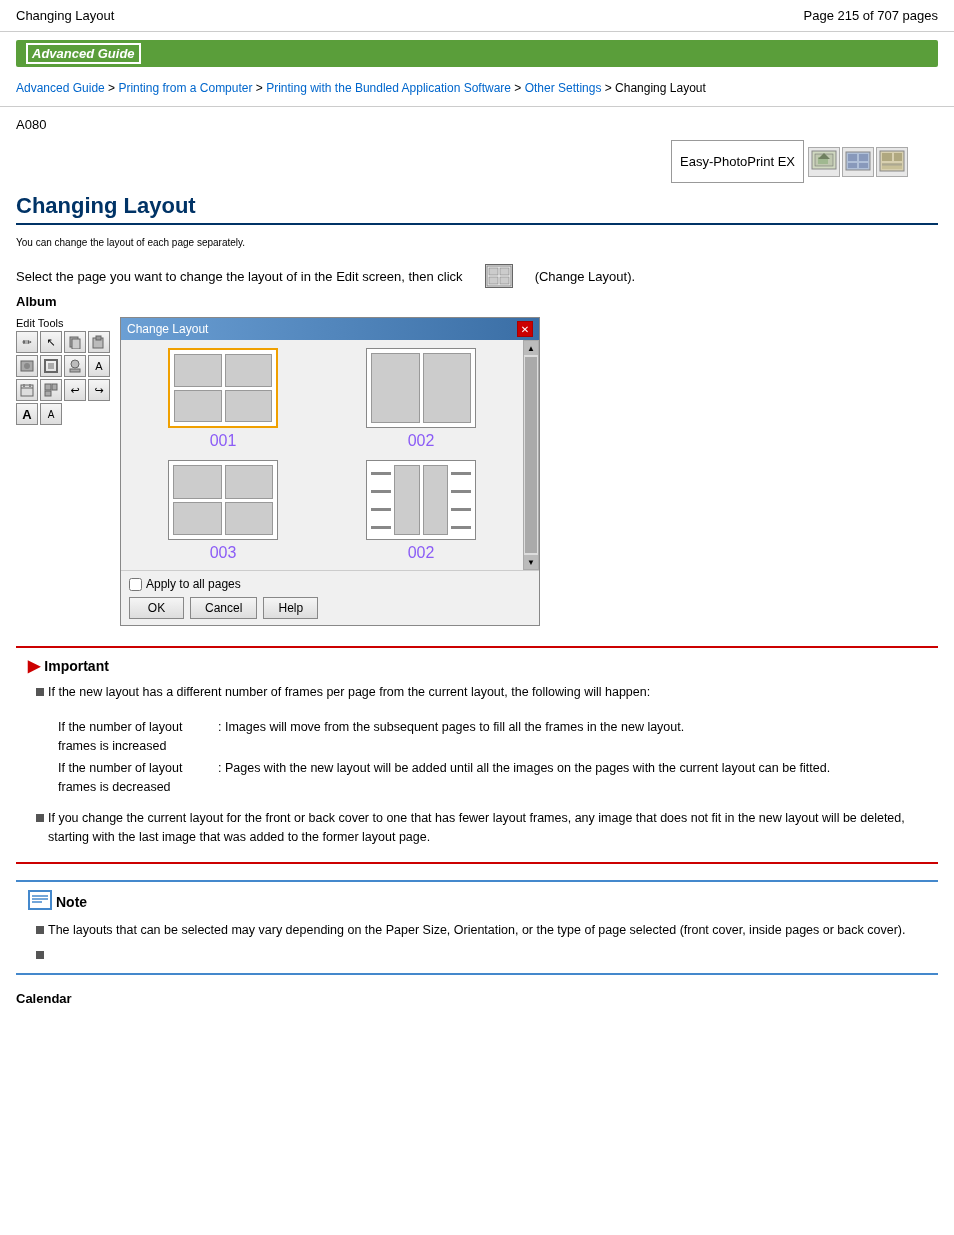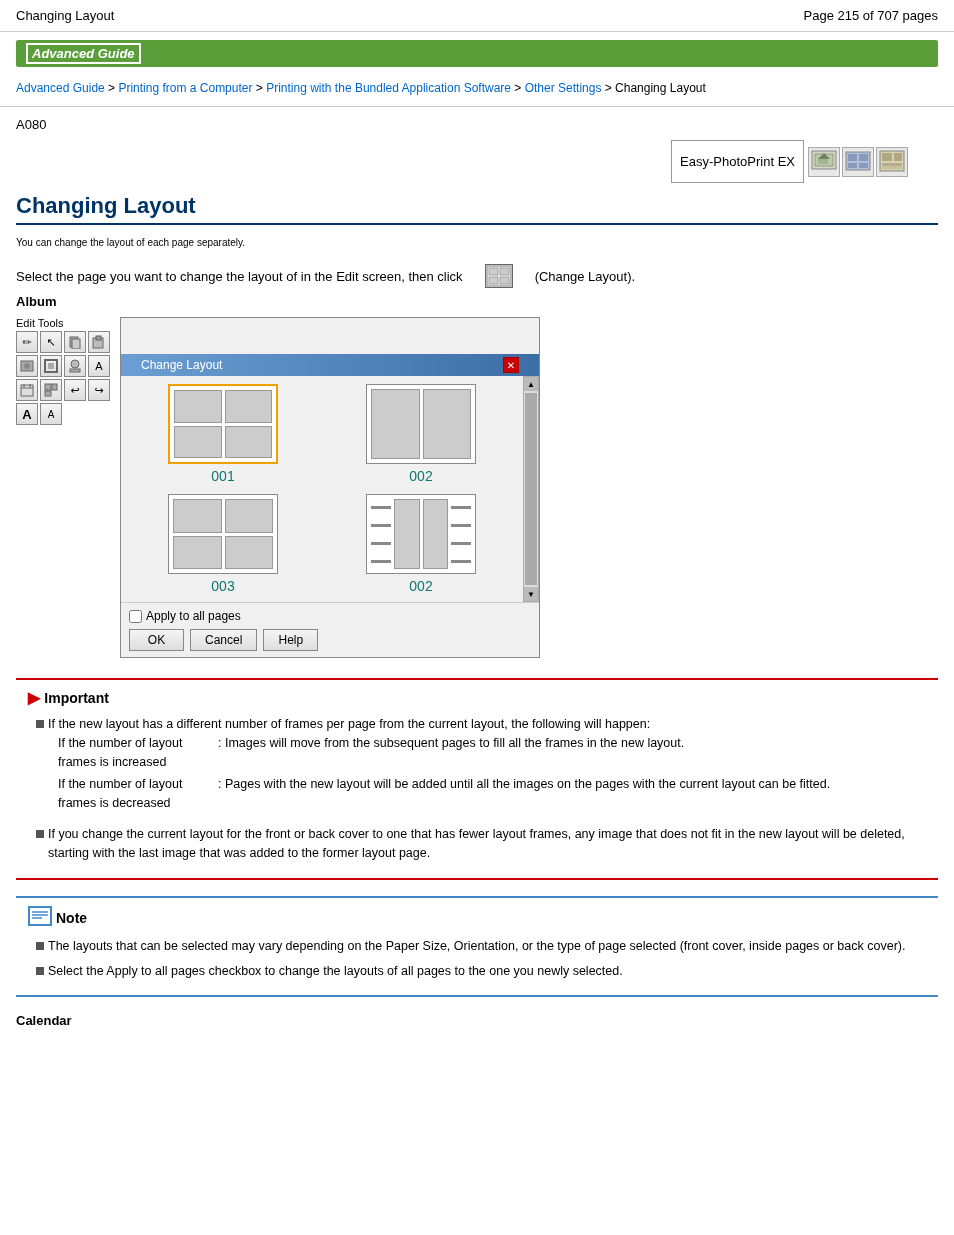--- a/index.html
+++ b/index.html
@@ -176,26 +176,25 @@
     
     .change-layout-dialog {
       border: 1px solid #888;
       background: #f0f0f0;
       width: 420px;
       font-size: 12px;
     }
     .dialog-titlebar {
       background: linear-gradient(to right, #6b9fd4, #3a6ea5);
       color: #fff;
-      padding: 3px 20px;
+      padding: 3px 6px;
       display: flex;
       justify-content: space-between;
       align-items: center;
       font-size: 12px;
-      margin-top: 36px;
     }
     .dialog-close-btn {
       background: #cc0000;
       color: #fff;
       width: 16px;
       height: 16px;
       display: flex;
       align-items: center;
       justify-content: center;
       font-size: 10px;
@@ -213,22 +212,22 @@
       grid-template-columns: 1fr 1fr;
       gap: 10px;
     }
     .layout-item {
       display: flex;
       flex-direction: column;
       align-items: center;
       gap: 4px;
     }
     .layout-num {
-      color: #0f766e;
-      font-size: 14px;
+      color: #8b5cf6;
+      font-size: 16px;
     }
     .dialog-scrollbar {
       width: 16px;
       background: #ddd;
       border: 1px solid #aaa;
       display: flex;
       flex-direction: column;
       align-items: center;
     }
     .scrollbar-arrow {
@@ -307,21 +306,21 @@
       line-height: 1.5;
     }
     .bullet-sq {
       min-width: 8px;
       height: 8px;
       background: #555;
       margin-top: 5px;
       display: inline-block;
     }
     .sub-table {
-      margin-top: 0;
+      margin-top: 16px;
       margin-left: 10px;
     }
     .sub-table-row {
       display: flex;
       gap: 0;
       margin-bottom: 4px;
       font-size: 12.5px;
       line-height: 1.5;
     }
     .sub-col-left {
@@ -633,21 +632,20 @@
       </span>
       <span>Note</span>
     </div>
     <ul class="note-list">
       <li>
         <span class="bullet-sq"></span>
         <span>The layouts that can be selected may vary depending on the Paper Size, Orientation, or the type of page selected (front cover, inside pages or back cover).</span>
       </li>
       <li>
         <span class="bullet-sq"></span>
-        <span>Select the Apply to all pages checkbox to change the layouts of all pages to the one you newly selected.</span>
       </li>
     </ul>
   </div>
 
   <div class="calendar-section">
     <p class="section-label">Calendar</p>
   </div>
 
 </div>
 

